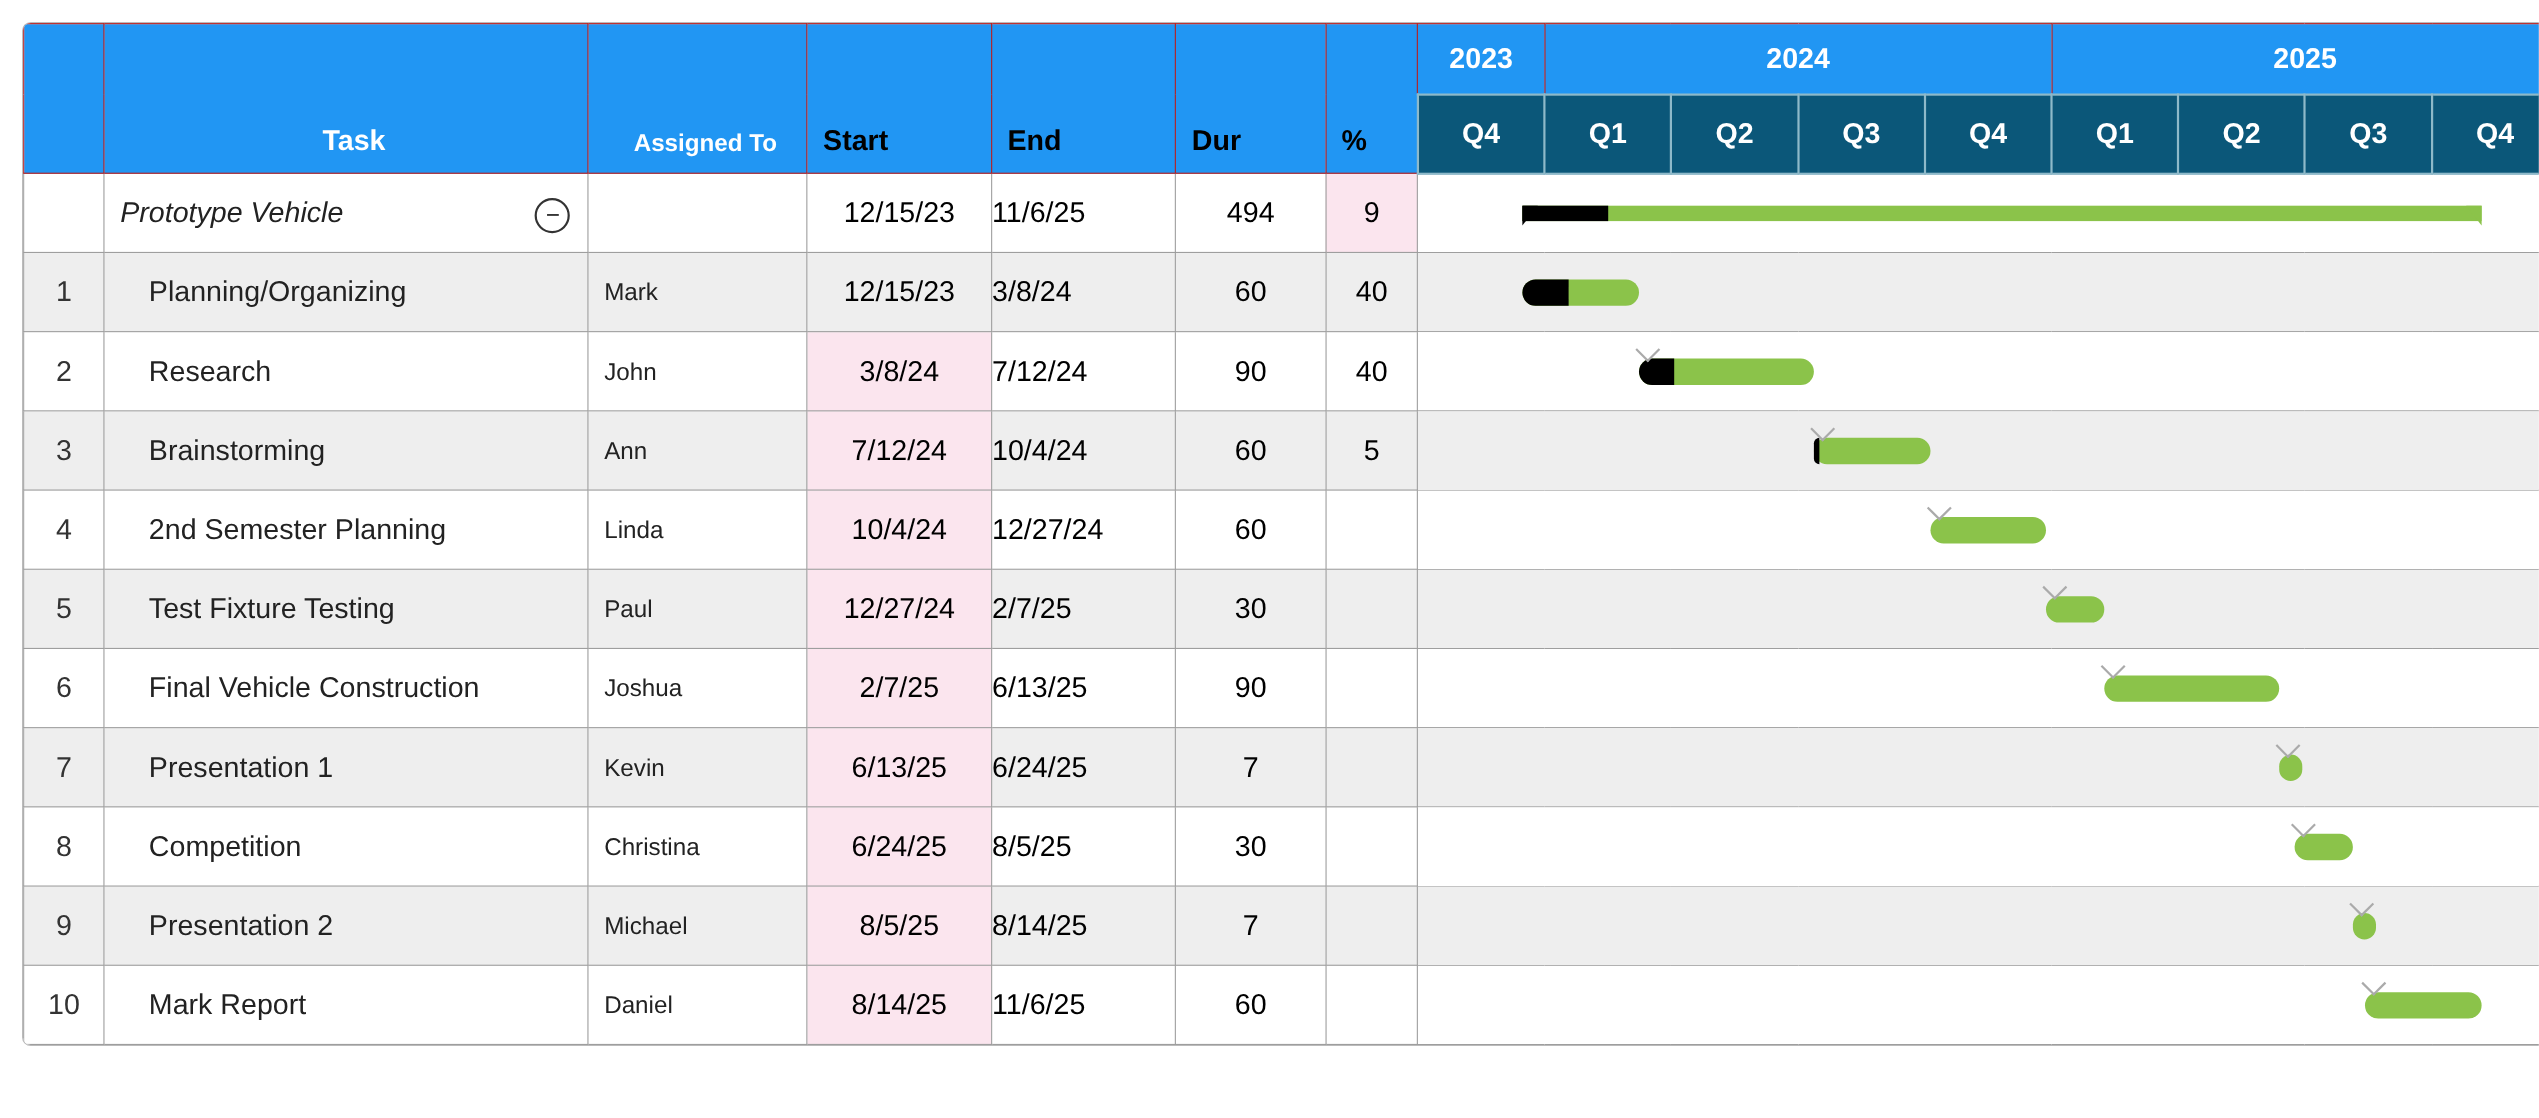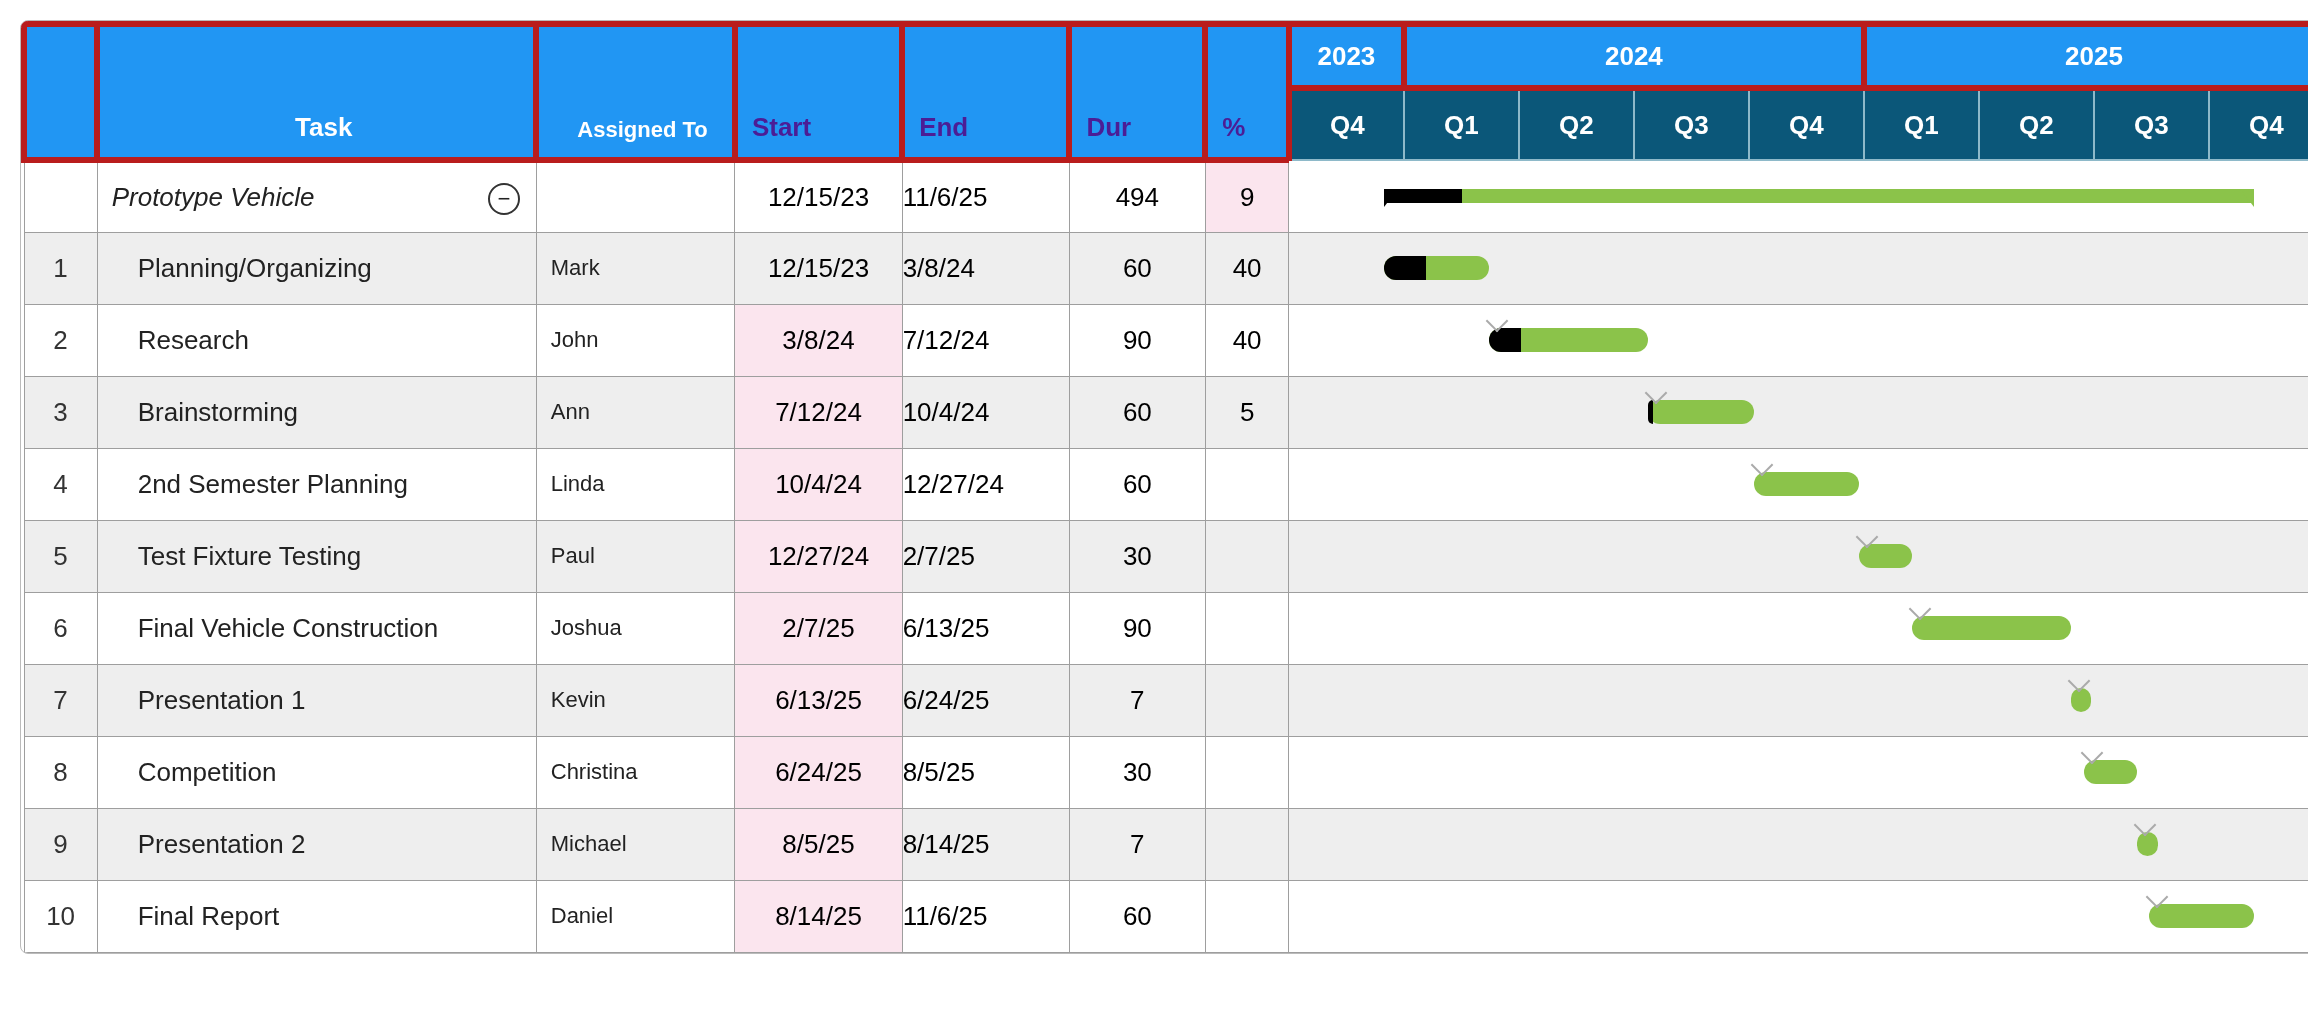--- a/index.html
+++ b/index.html
@@ -1,32 +1,32 @@
 <!DOCTYPE html>
 <html><head>
 <meta charset="utf-8">
 <style>
   body { margin:0; font-family: Arial, Helvetica, sans-serif; background:#fff; }
   .gantt-container { width:2308px; border:1px solid #bbb; border-radius:8px; overflow:hidden; box-sizing:border-box; margin:20px; }
   table.gantt { border-collapse:collapse; width:100%; table-layout:fixed; }
   .hdr { background:#2196f3; color:#fff; font-weight:600; font-size:26px; }
   .hdr-sub { background:#0b5779; color:#fff; font-weight:600; font-size:26px; text-align:center; }
   th, td { border:1px solid #9e9e9e; padding:0; height:72px; box-sizing:border-box; }
-  .hdr th { border:6px solid #b91c1c; }
+  .hdr th { border:1px solid #b91c1c; }
   .hdr-sub th { border:2px solid #000000; border-color:#8eb9c9; }
   .col-idx   { width:70px; text-align:center; font-size:26px; color:#333; }
   .col-task  { width:420px; font-size:26px; color:#222; padding-left:14px; }
   .col-assn  { width:190px; font-size:22px; color:#222; padding-left:14px; }
   .col-start { width:160px; font-size:26px; text-align:center; }
   .col-end   { width:160px; font-size:26px; text-align:left; }
   .col-dur   { width:130px; font-size:26px; text-align:center; }
   .col-pct   { width:80px;  font-size:26px; text-align:center; }
   .col-q     { width:110px; }
   .hdr .col-task, .hdr .col-assn { color:#fff; }
-  .hdr .col-start, .hdr .col-end, .hdr .col-dur, .hdr .col-pct { color:#4c1d95; text-align:left; padding-left:14px; }
+  .hdr .col-start, .hdr .col-end, .hdr .col-dur, .hdr .col-pct { color:#000000; text-align:left; padding-left:14px; }
   .row-even td { background:#fff; }
   .row-odd  td { background:#eeeeee; }
   td.pink { background:#fbe5ee !important; }
   .indent { padding-left:26px; display:inline-block; }
   .summary-task { font-weight:400; }
   .gantt-area { position:relative; height:100%; }
   .gantt-area .bar { position:absolute; top:50%; height:24px; transform:translateY(-50%); border-radius:12px; background:#8bc34a; }
   .gantt-area .bar .prog { position:absolute; left:0; top:0; bottom:0; background:#000; border-radius:12px 0 0 12px; }
   .summary-bar { position:absolute; top:50%; height:14px; transform:translateY(-50%); background:#8bc34a; }
   .summary-bar .cap-l, .summary-bar .cap-r { position:absolute; top:0; width:0; height:0; border-top:18px solid #000; }
@@ -244,21 +244,21 @@
           <td class="col-pct"></td>
           <td class="col-q" colspan="9" style="padding:0;position:relative;">
             <div class="gantt-area">
               <div class="bar" style="left: 81.9951%; width: 2%;"></div>
               <div class="arrow" style="left: 81.9951%; top: 8px;"></div>
             </div>
           </td>
         </tr>
         <tr class="row-even">
           <td class="col-idx">10</td>
-          <td class="col-task"><span class="indent">Final Report</span></td>
+          <td class="col-task"><span class="indent">Mark Report</span></td>
           <td class="col-assn">Daniel</td>
           <td class="col-start pink">8/14/25</td>
           <td class="col-end">11/6/25</td>
           <td class="col-dur">60</td>
           <td class="col-pct"></td>
           <td class="col-q" colspan="9" style="padding:0;position:relative;">
             <div class="gantt-area">
               <div class="bar" style="left: 83.09%; width: 10.219%;"></div>
               <div class="arrow" style="left: 83.09%; top: 8px;"></div>
             </div>

